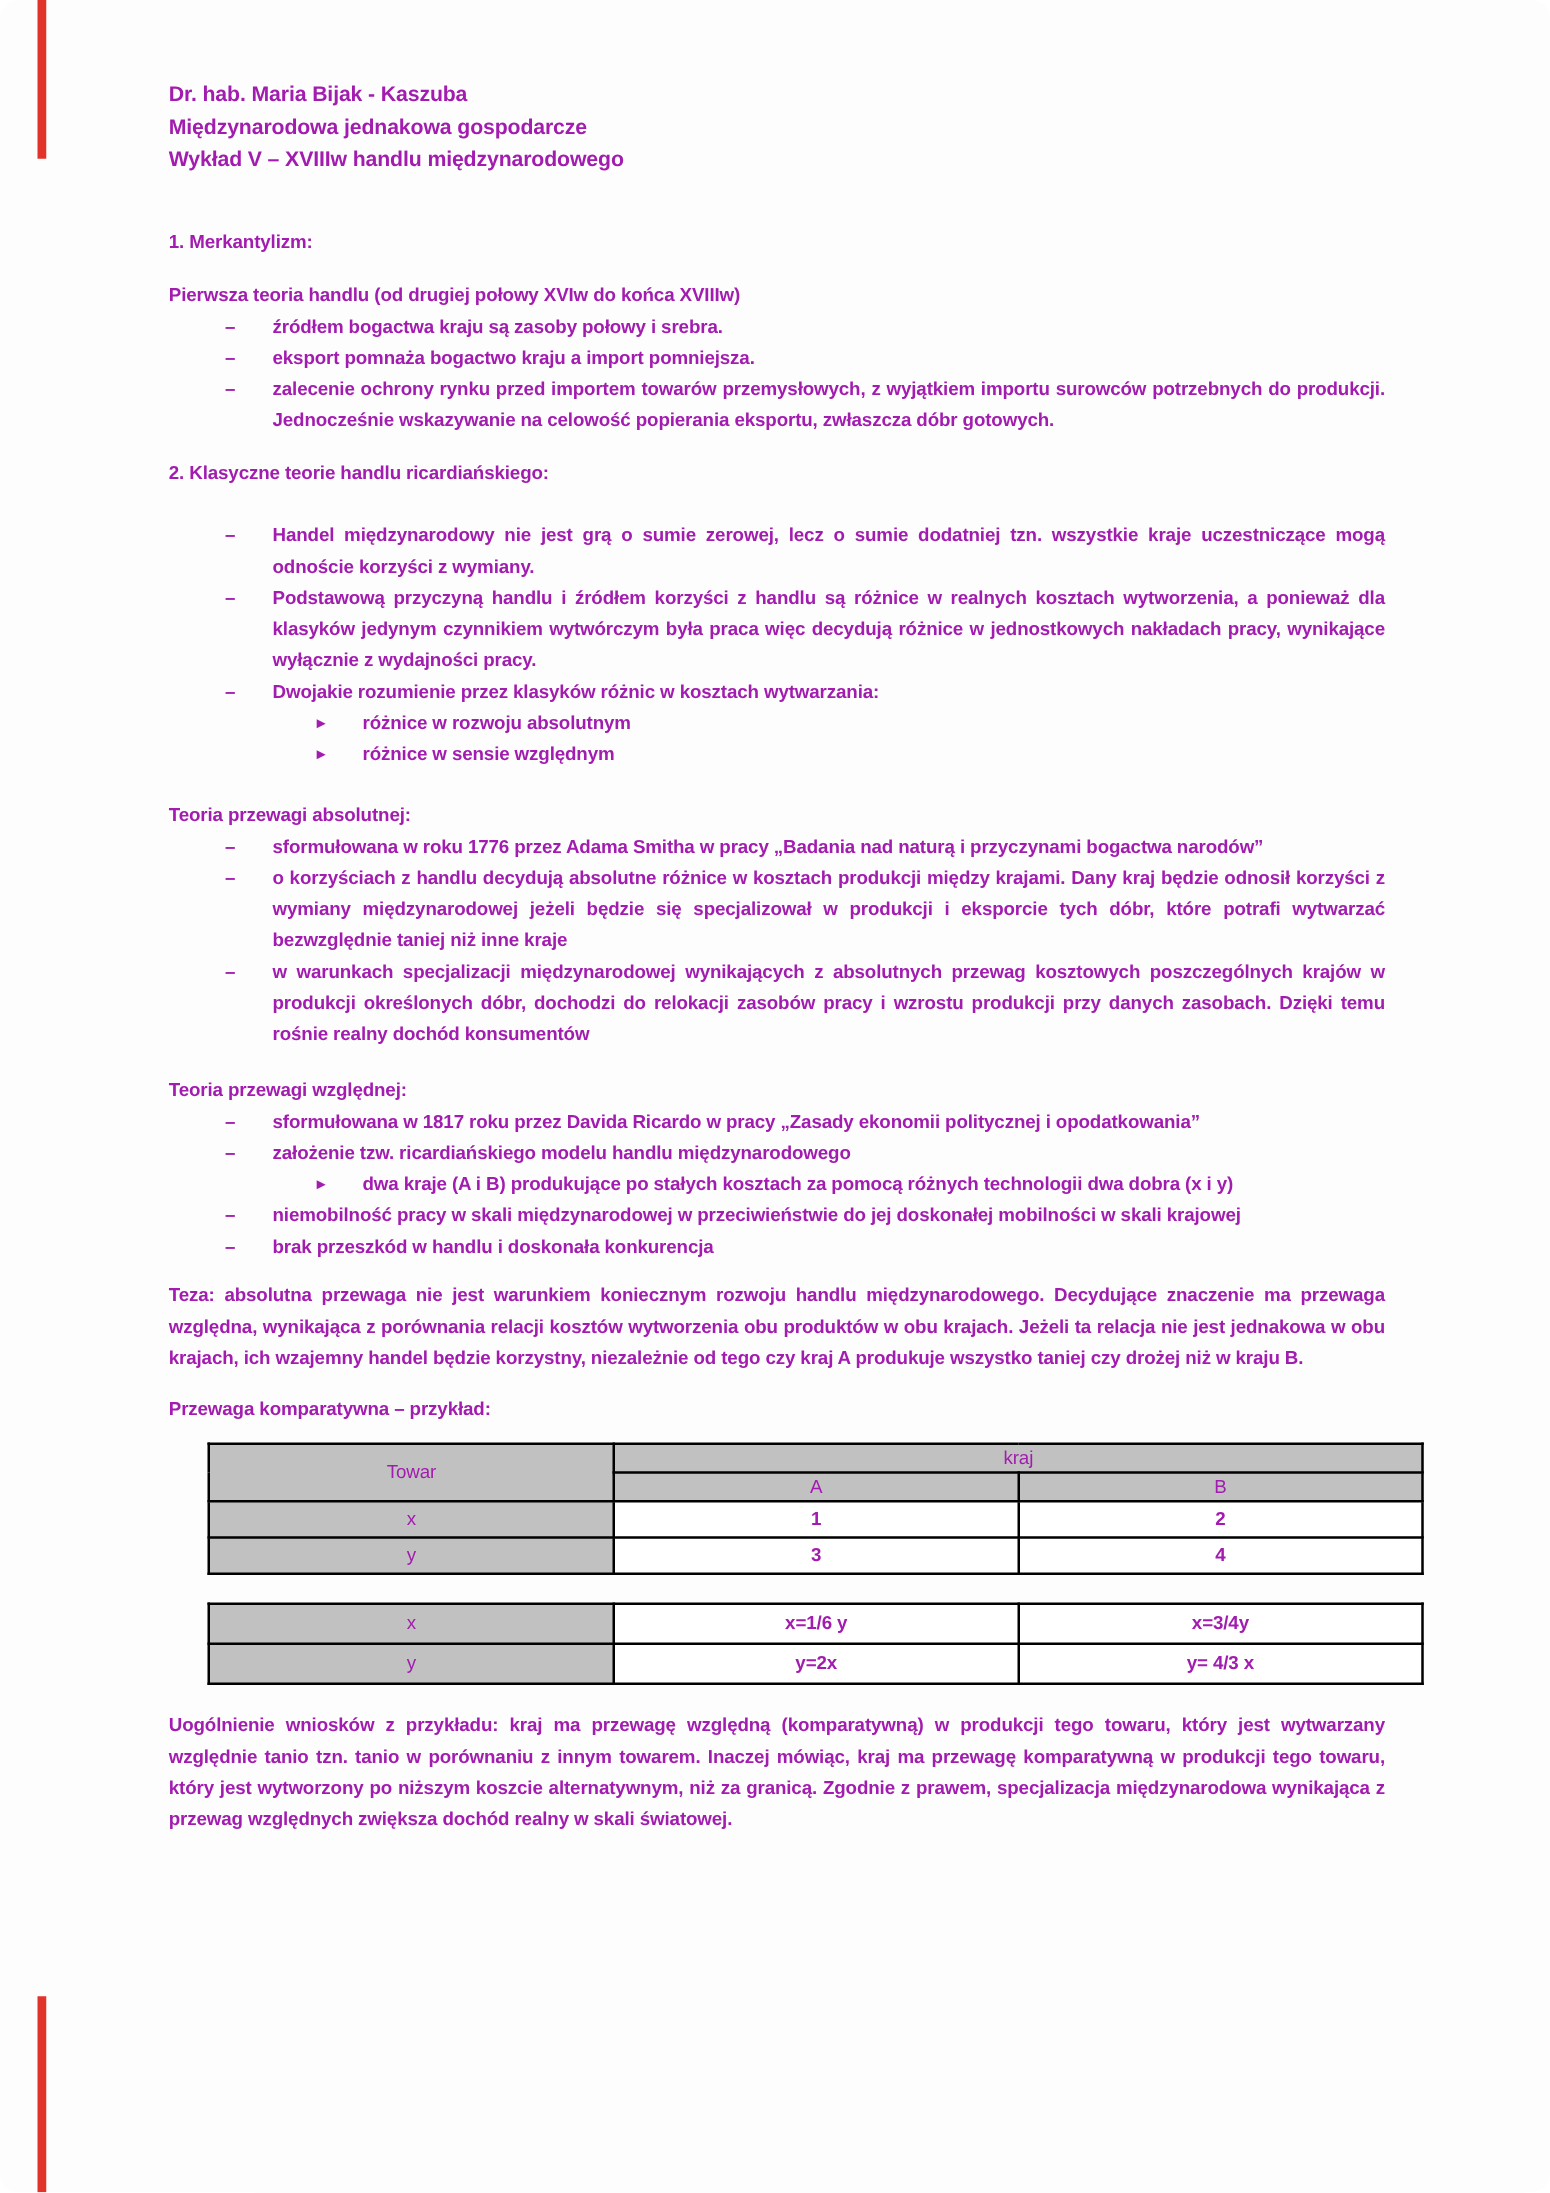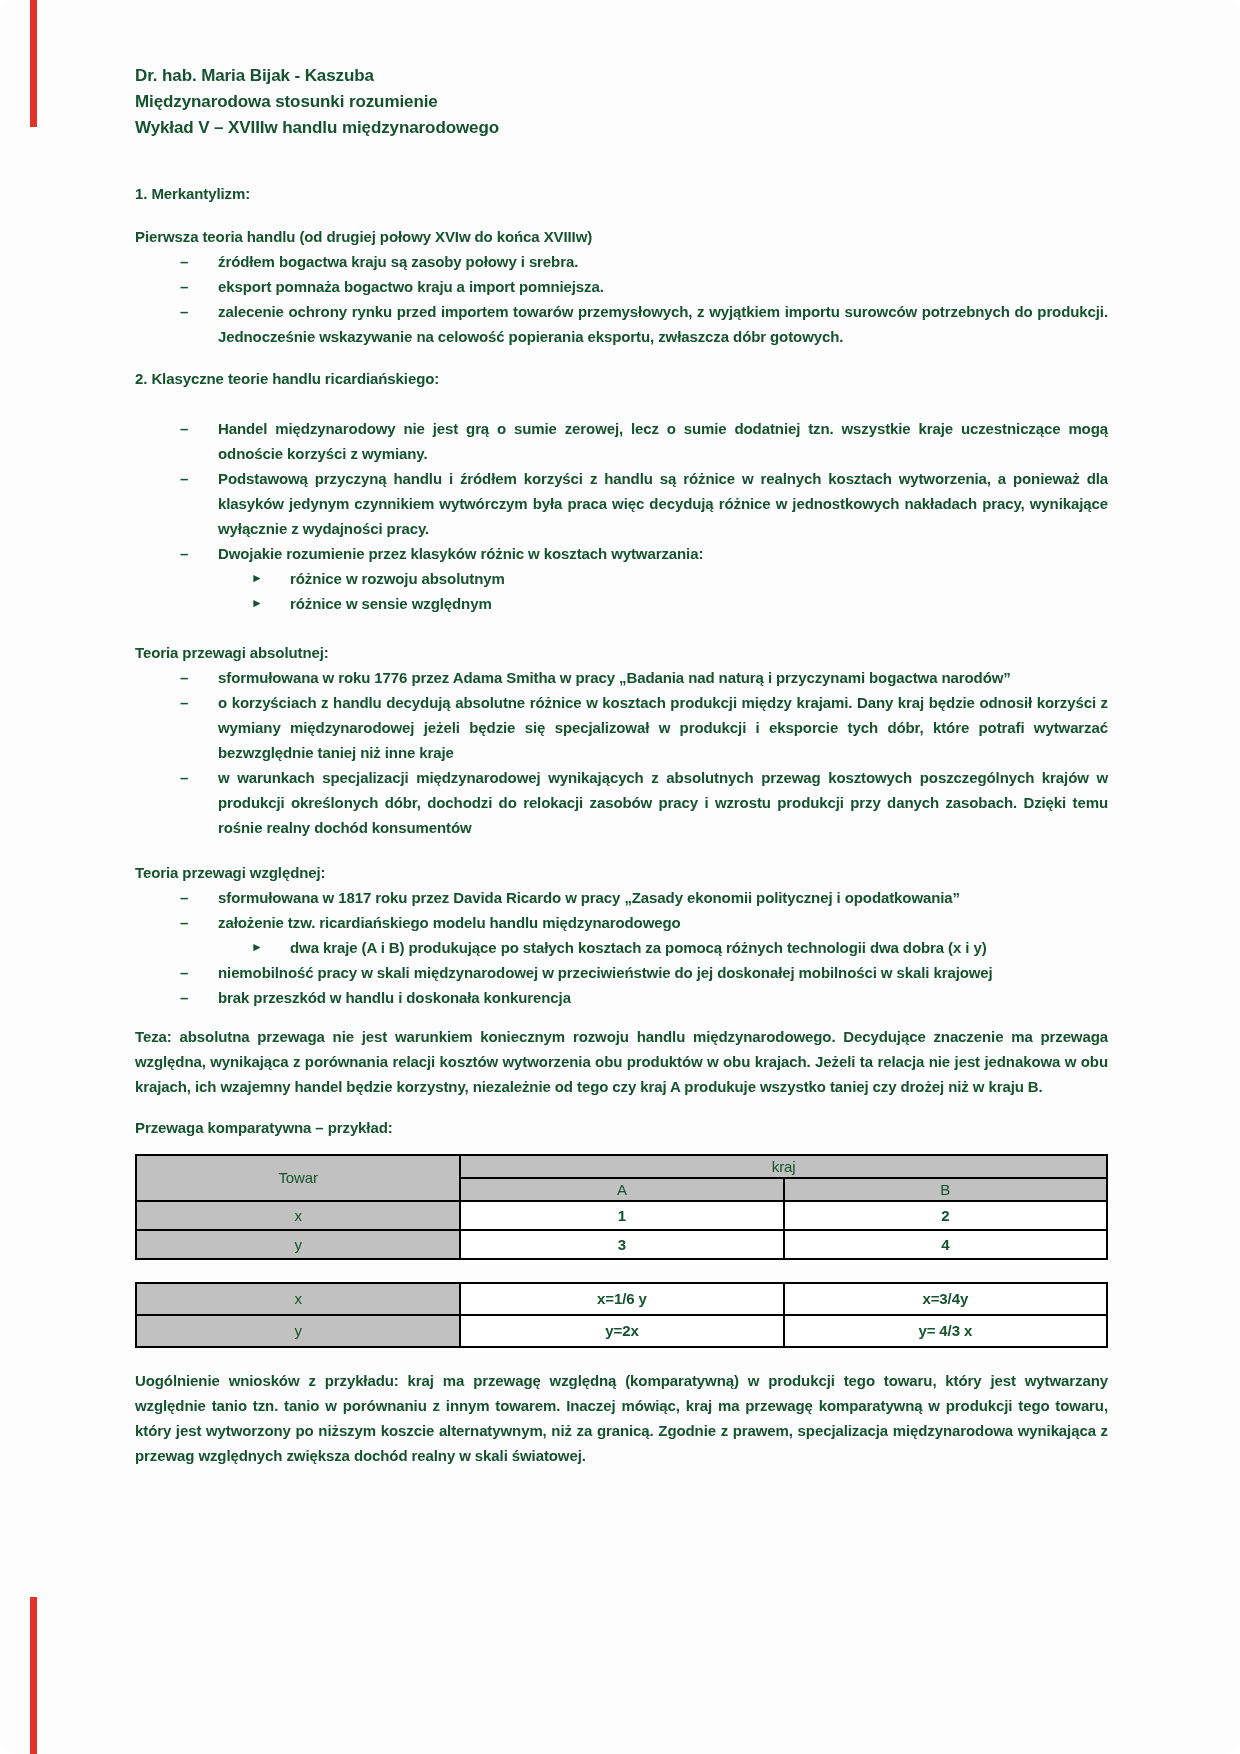--- a/index.html
+++ b/index.html
@@ -1,21 +1,21 @@
 <!DOCTYPE html>
 <html lang="pl"><head>
 <meta charset="utf-8">
 <style>
   html,body { margin:0; padding:0; background:#ffffff; }
   .page {
     position:relative;
     width:1240px; height:1754px;
     background:#fdfdfd;
     font-family:"Liberation Sans","DejaVu Sans",sans-serif;
-    color:#14532d;
+    color:#a21caf;
     overflow:hidden;
     border-radius:15px;
   }
   .edge-mark { position:absolute; left:30px; width:7px; background:#e2332b; }
   .edge-top { top:0; height:127px; }
   .edge-bottom { top:1597px; height:157px; }
 
   .content {
     position:absolute; left:135px; top:63px; width:973px;
     font-size:15px; line-height:25px; font-weight:700; letter-spacing:-0.1px;
@@ -29,21 +29,21 @@
   .bullet { position:relative; padding-left:83px; margin:0; }
   .bullet .marker { position:absolute; left:45px; top:0; }
   .subbullet { position:relative; padding-left:155px; margin:0; }
   .subbullet .marker { position:absolute; left:116px; top:0; font-size:12px; }
 
   .uhead { margin:12px 0 0 0; }
   .gap17 { height:17px; } .gap12 { height:12px; }
   .gap8  { height:8px;  } .gap14 { height:14px; } .gap16 { height:16px; }
   .gap20 { height:20px; }
 
-  table.grid { border-collapse:collapse; width:100%; table-layout:fixed; margin-top:14px; }
+  table.grid { border-collapse:collapse; width:100%; table-layout:fixed; margin-top:14px;margin-left:31px; }
   table.grid td { border:2px solid #000; text-align:center; vertical-align:middle;
                   padding:0 4px; font-size:15px; line-height:20px; }
   td.gray { background:#c1c1c1; font-weight:400; }
   td.val  { background:#ffffff; font-weight:700; }
   tr.hrow td { height:21px; }
   tr.drow td { height:27px; }
   table.t2 { margin-top:22px; }
   tr.d2row td { height:30px; }
 </style>
 </head>
@@ -51,21 +51,21 @@
 
 <div class="page">
 
   <div class="edge-mark edge-top"></div>
   <div class="edge-mark edge-bottom"></div>
 
   <div class="content">
 
     <div class="doc-header">
       <div>Dr. hab. Maria Bijak - Kaszuba</div>
-      <div>Międzynarodowa stosunki rozumienie</div>
+      <div>Międzynarodowa jednakowa gospodarcze</div>
       <div>Wykład V – XVIIIw handlu międzynarodowego</div>
     </div>
 
     <div class="sec-head"><span class="num">1.</span> <span>Merkantylizm:</span></div>
 
     <p class="para">Pierwsza teoria handlu (od drugiej połowy XVIw do końca XVIIIw)</p>
 
     <div class="bullet"><span class="marker">–</span><span>źródłem bogactwa kraju są zasoby połowy i srebra.</span></div>
     <div class="bullet"><span class="marker">–</span><span>eksport pomnaża bogactwo kraju a import pomniejsza.</span></div>
     <div class="bullet just"><span class="marker">–</span><span>zalecenie ochrony rynku przed importem towarów przemysłowych, z wyjątkiem importu surowców potrzebnych do produkcji. Jednocześnie wskazywanie na celowość popierania eksportu, zwłaszcza dóbr gotowych.</span></div>

